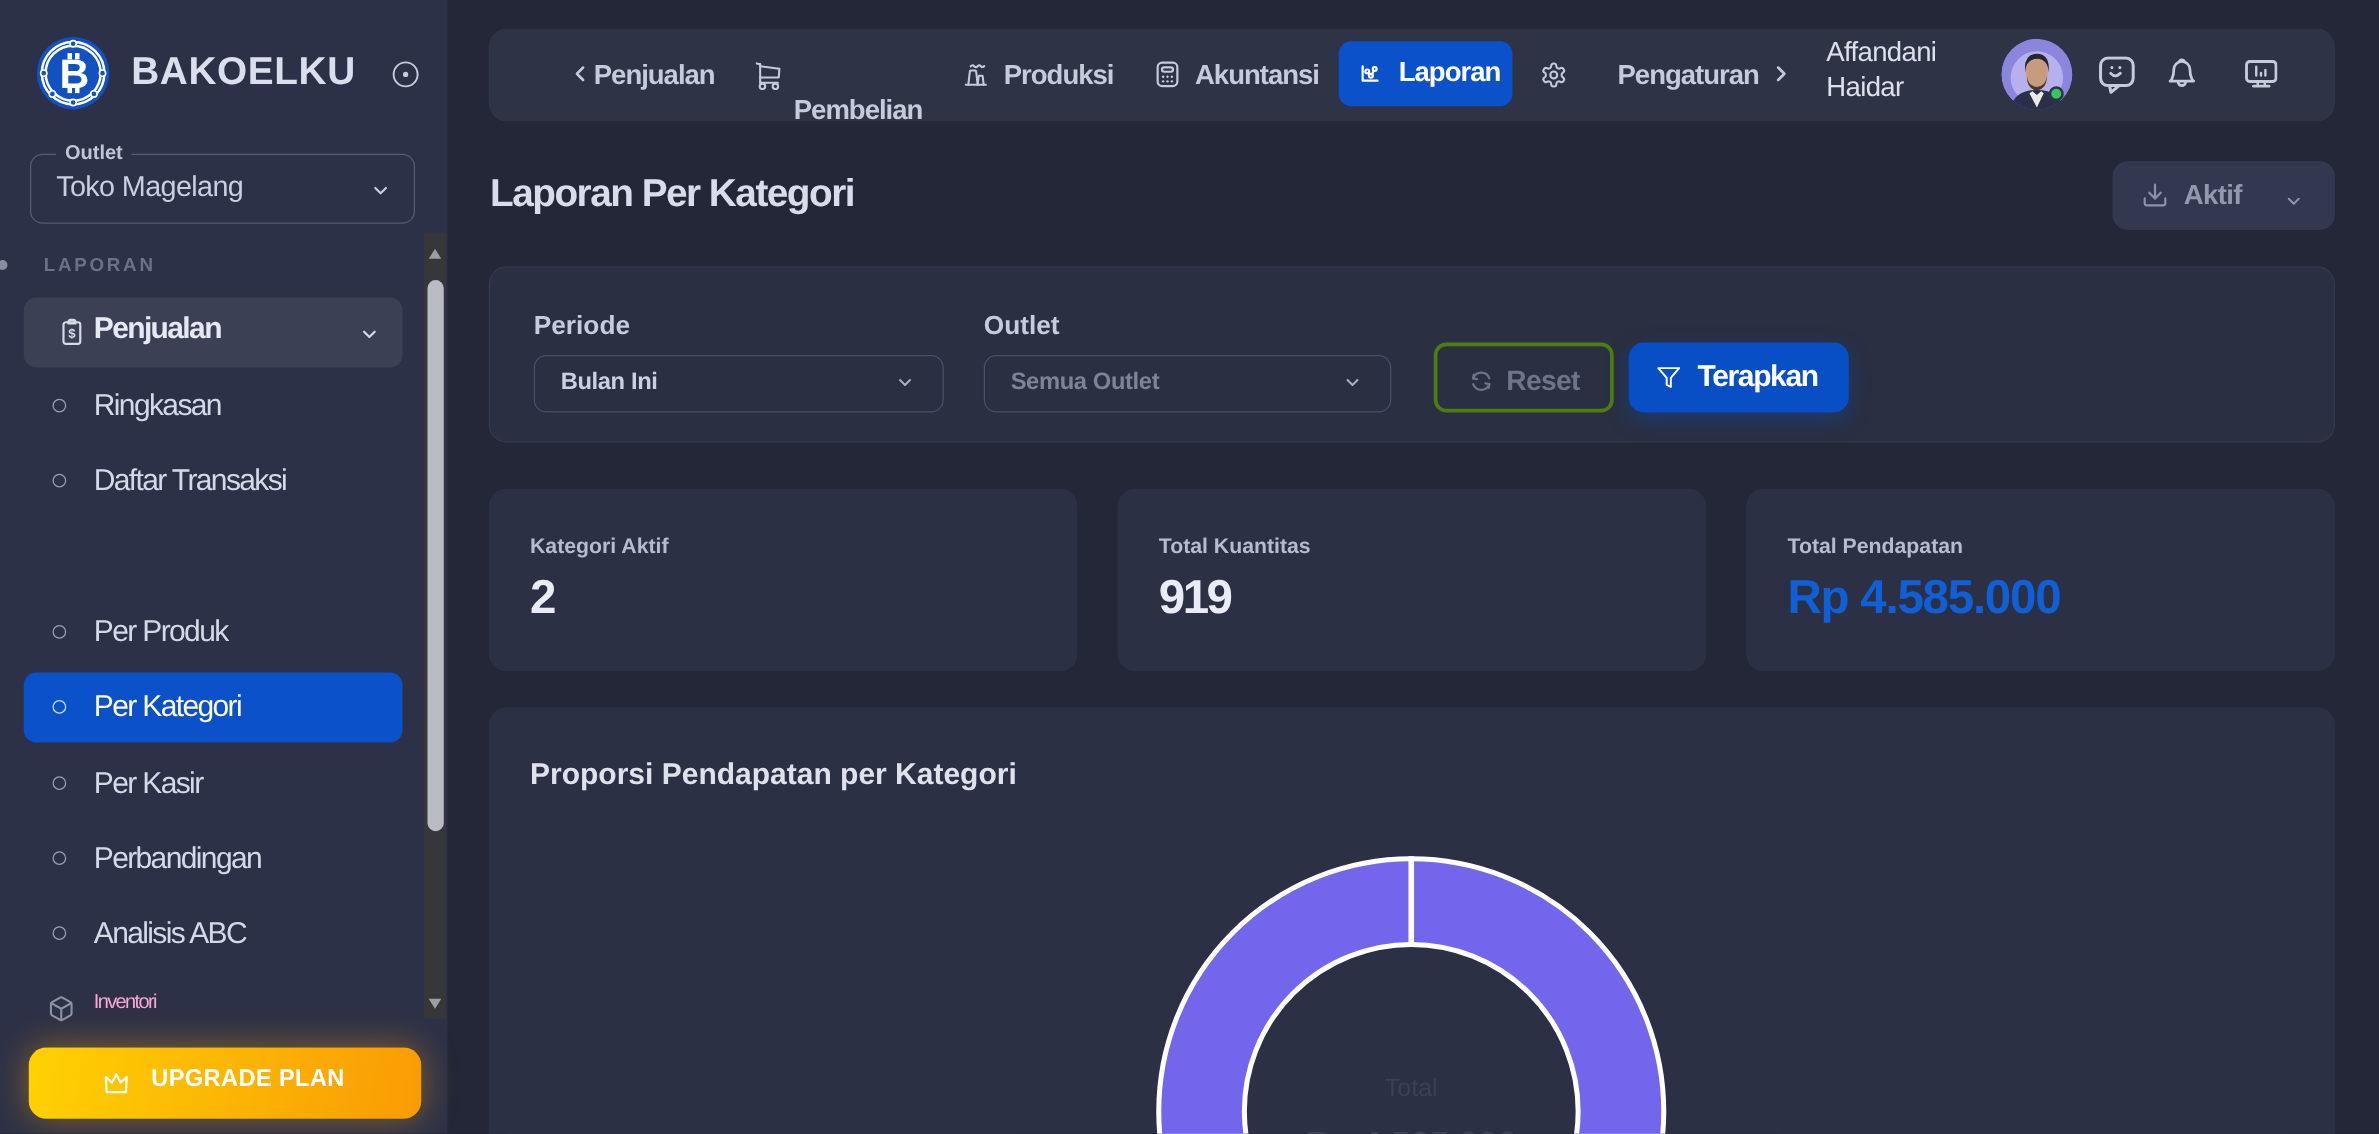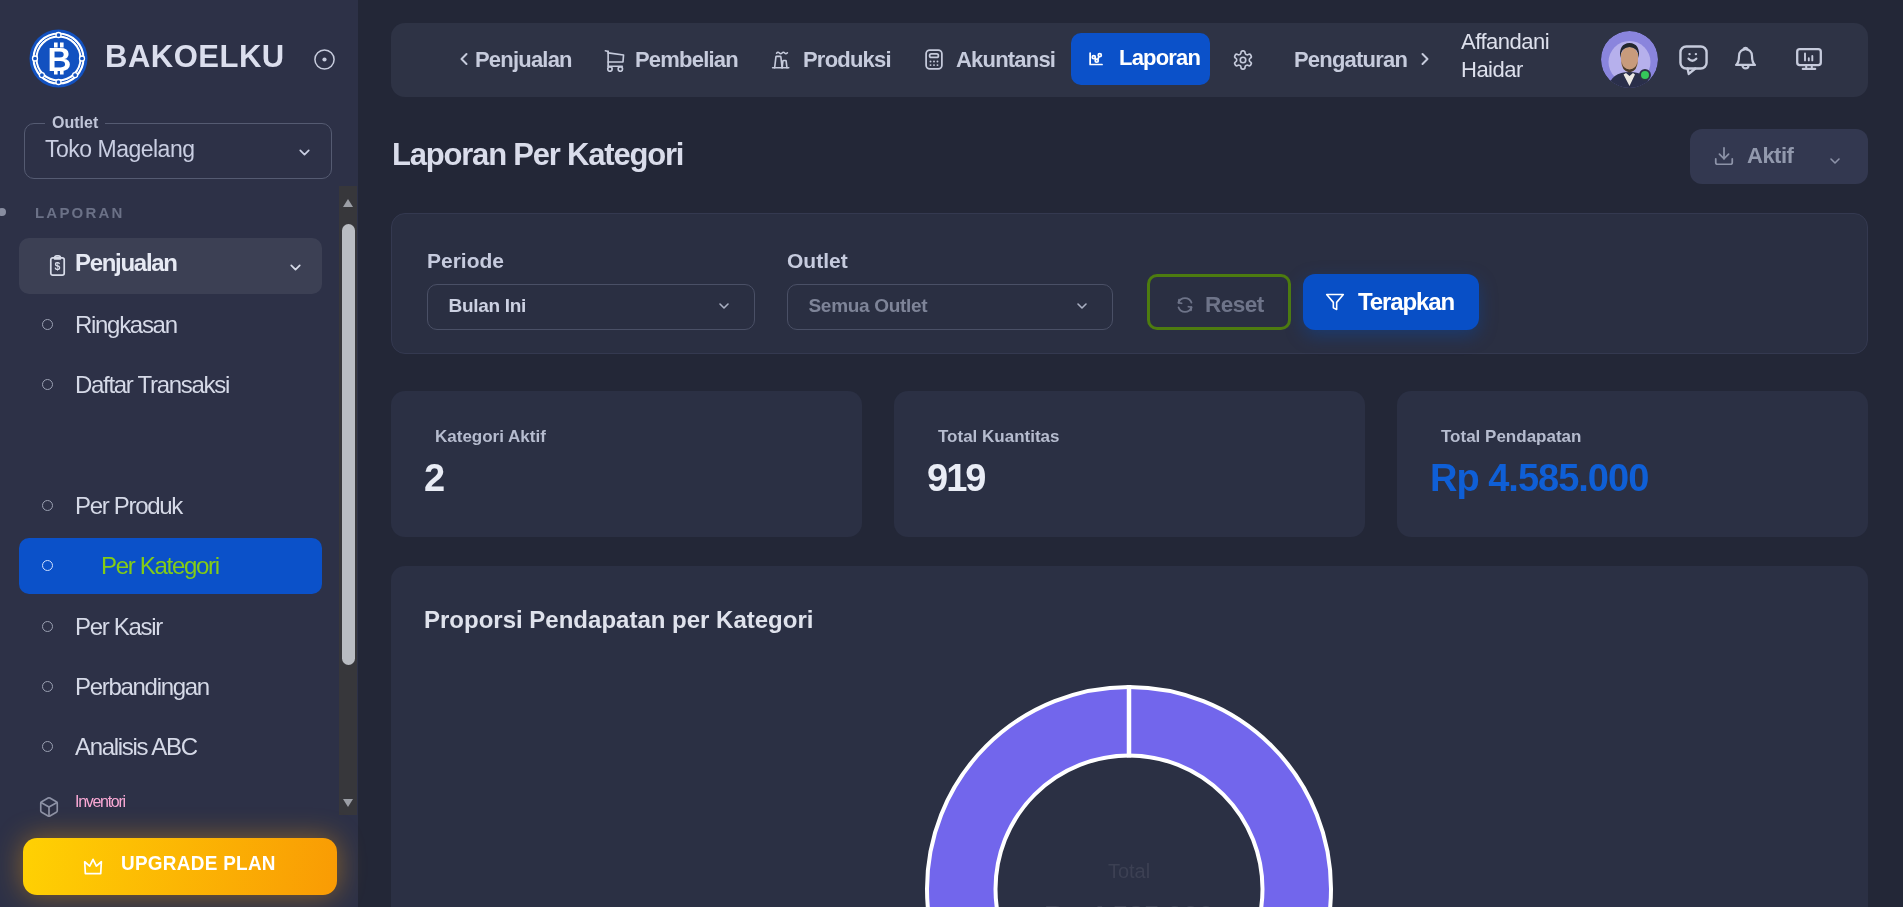--- a/index.html
+++ b/index.html
@@ -21,21 +21,21 @@
 
 .menuParent { position:absolute; left:19px; width:303px; height:56px; border-radius:10px; background:rgba(255,255,255,0.075); }
 .mp-icon { position:absolute; left:27px; top:16px; color:#d7dbe8; }
 .mp-text { position:absolute; left:56px; top:11px; font-size:24px; font-weight:600; color:#e6e9f3; letter-spacing:-1.3px; }
 .mp-chev { position:absolute; right:18px; top:21px; color:#d7dbe8; }
 
 .subitem { position:absolute; left:19px; width:303px; height:56px; border-radius:10px; }
 .si-circ { position:absolute; left:22.5px; top:21.5px; width:11px; height:11px; border:1.6px solid #9aa0b2; border-radius:50%; }
 .si-text { position:absolute; left:56px; top:13.5px; font-size:24px; color:#d5d9e7; letter-spacing:-1.3px; }
 .subitem.active { background:#0b51c9; }
-.subitem.active .si-text { color:#84cc16;margin-left:26px; }
+.subitem.active .si-text { color:#fef9c3; }
 .subitem.active .si-circ { border-color:#cfe0ff; }
 
 #inventori { position:absolute; left:19px; top:779px; width:303px; height:56px; }
 #inventori .inv-icon { position:absolute; left:19px; top:17px; color:#8d92a6; }
 #inventori .inv-text { position:absolute; left:56px; top:13.5px; font-size:16px; color:#f9a8d4; letter-spacing:-1.3px; }
 
 
 #sbTrack { position:absolute; left:339px; top:186px; width:18px; height:629px; background:#37373b; }
 #sbThumb { position:absolute; left:2.5px; top:38px; width:13px; height:441px; background:#b9bcc2; border-radius:7px; }
 .sbArrow { position:absolute; left:3px; width:12px; height:10px; color:#9b9ea5; }
@@ -69,21 +69,21 @@
 .fs-text { position:absolute; left:20.5px; top:10px; font-size:19px; font-weight:600; color:#ccd1e2; letter-spacing:-0.3px; }
 .fs-chev { position:absolute; right:22px; top:13px; color:#aab0c2; }
 #resetBtn { position:absolute; left:755px; top:60px; width:144px; height:56px; border:3px solid #4d7c0f; border-radius:10px; }
 #resetBtn .r-icon { position:absolute; left:24px; top:17px; color:#6e7489; }
 #resetBtn .r-text { position:absolute; left:55px; top:15px; font-size:22.5px; font-weight:600; color:#6e7489; letter-spacing:-0.5px; }
 #applyBtn { position:absolute; left:911px; top:60px; width:176px; height:56px; background:#084fc6; border-radius:12px; box-shadow:0 6px 18px rgba(2,80,196,0.35); }
 #applyBtn .a-icon { position:absolute; left:22px; top:18px; color:#fff; }
 #applyBtn .a-text { position:absolute; left:55px; top:14px; font-size:24px; font-weight:bold; color:#fff; letter-spacing:-1.1px; }
 
 .statcard { position:absolute; top:391px; width:471px; height:146px; background:#2b3044; border-radius:14px; }
-.sc-label { position:absolute; left:33px; top:36px; font-size:17px; font-weight:600; color:#b6bccf;margin-left:11px; }
+.sc-label { position:absolute; left:33px; top:36px; font-size:17px; font-weight:600; color:#b6bccf; }
 .sc-value { position:absolute; left:33px; top:67.5px; font-size:38px; font-weight:bold; color:#e9ecf5; letter-spacing:-2px; line-height:1; }
 #sc3 .sc-value { color:#0f5fd6; letter-spacing:-1px; }
 
 #chartCard { position:absolute; left:391px; top:566px; width:1477px; height:500px; background:#2b3044; border-radius:14px; }
 #chartTitle { position:absolute; left:33px; top:42px; font-size:24px; font-weight:bold; color:#dfe2ec; line-height:1; }
 #donut { position:absolute; left:528px; top:113px; }
 #totLbl { position:absolute; left:638px; top:294px; width:200px; text-align:center; font-size:20px; color:#3c4053; }
 #totVal { position:absolute; left:588px; top:334px; width:300px; text-align:center; font-size:28px; font-weight:bold; color:#3f4356; }
 </style>
 </head>
@@ -214,21 +214,21 @@
   <div class="tb-text" style="left:84px;">Penjualan</div>
 
   <svg class="tb-icon" style="left:212px; top:25px;" width="22" height="24" viewBox="0 0 24 26" fill="none" stroke="currentColor" stroke-width="1.8" stroke-linecap="round" stroke-linejoin="round">
       <path d="M2.6 2.9l3 .8"></path>
       <path d="M5.6 3.5v16.3"></path>
       <path d="M5.6 5.3 L22.4 7.5 L21.8 15.2 L5.6 15.2"></path>
       <path d="M5.6 19.8h15.4"></path>
       <circle cx="7.6" cy="22.9" r="2.4"></circle>
       <circle cx="18.9" cy="22.9" r="2.4"></circle>
     </svg>
-  <div class="tb-text" style="left:244px;">Pembelian</div>
+  <div class="tb-text" style="left:244px;margin-top:28px;">Pembelian</div>
 
   <svg class="tb-icon" style="left:378px; top:25px;" width="23" height="23" viewBox="0 0 24 24" fill="none" stroke="currentColor" stroke-width="1.7" stroke-linecap="round" stroke-linejoin="round">
       <path d="M3.8 20.6h16.8"></path>
       <path d="M5.9 20.6 L7.2 9.4 Q7.3 8.8 7.9 8.8 L11.7 8.8 Q12.3 8.8 12.4 9.4 L13.7 20.6"></path>
       <path d="M13.7 20.6 L14.5 13.6 Q14.6 13.1 15.1 13.1 L17.3 13.1 Q17.8 13.1 17.9 13.6 L18.7 20.6"></path>
       <path d="M7.9 5.4 Q9.3 3.6 10.8 5.2 Q12.2 6.7 13.6 5.2 Q15 3.6 16.4 5.2 Q17.8 6.7 19.2 5"></path>
     </svg>
   <div class="tb-text" style="left:412px;">Produksi</div>
 
   <svg class="tb-icon" style="left:532px; top:25px;" width="22" height="23" viewBox="0 0 24 25" fill="none" stroke="currentColor" stroke-width="1.9" stroke-linecap="round" stroke-linejoin="round">

